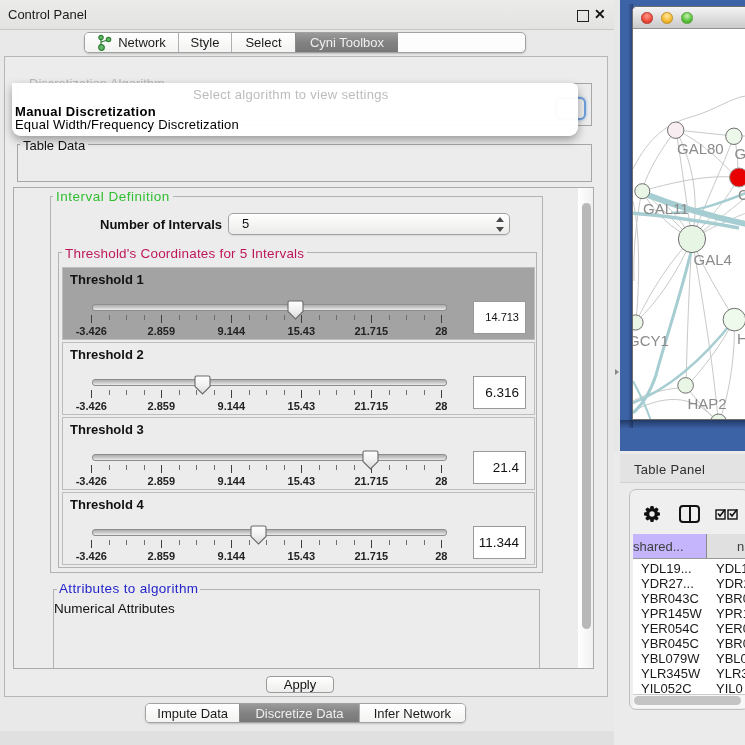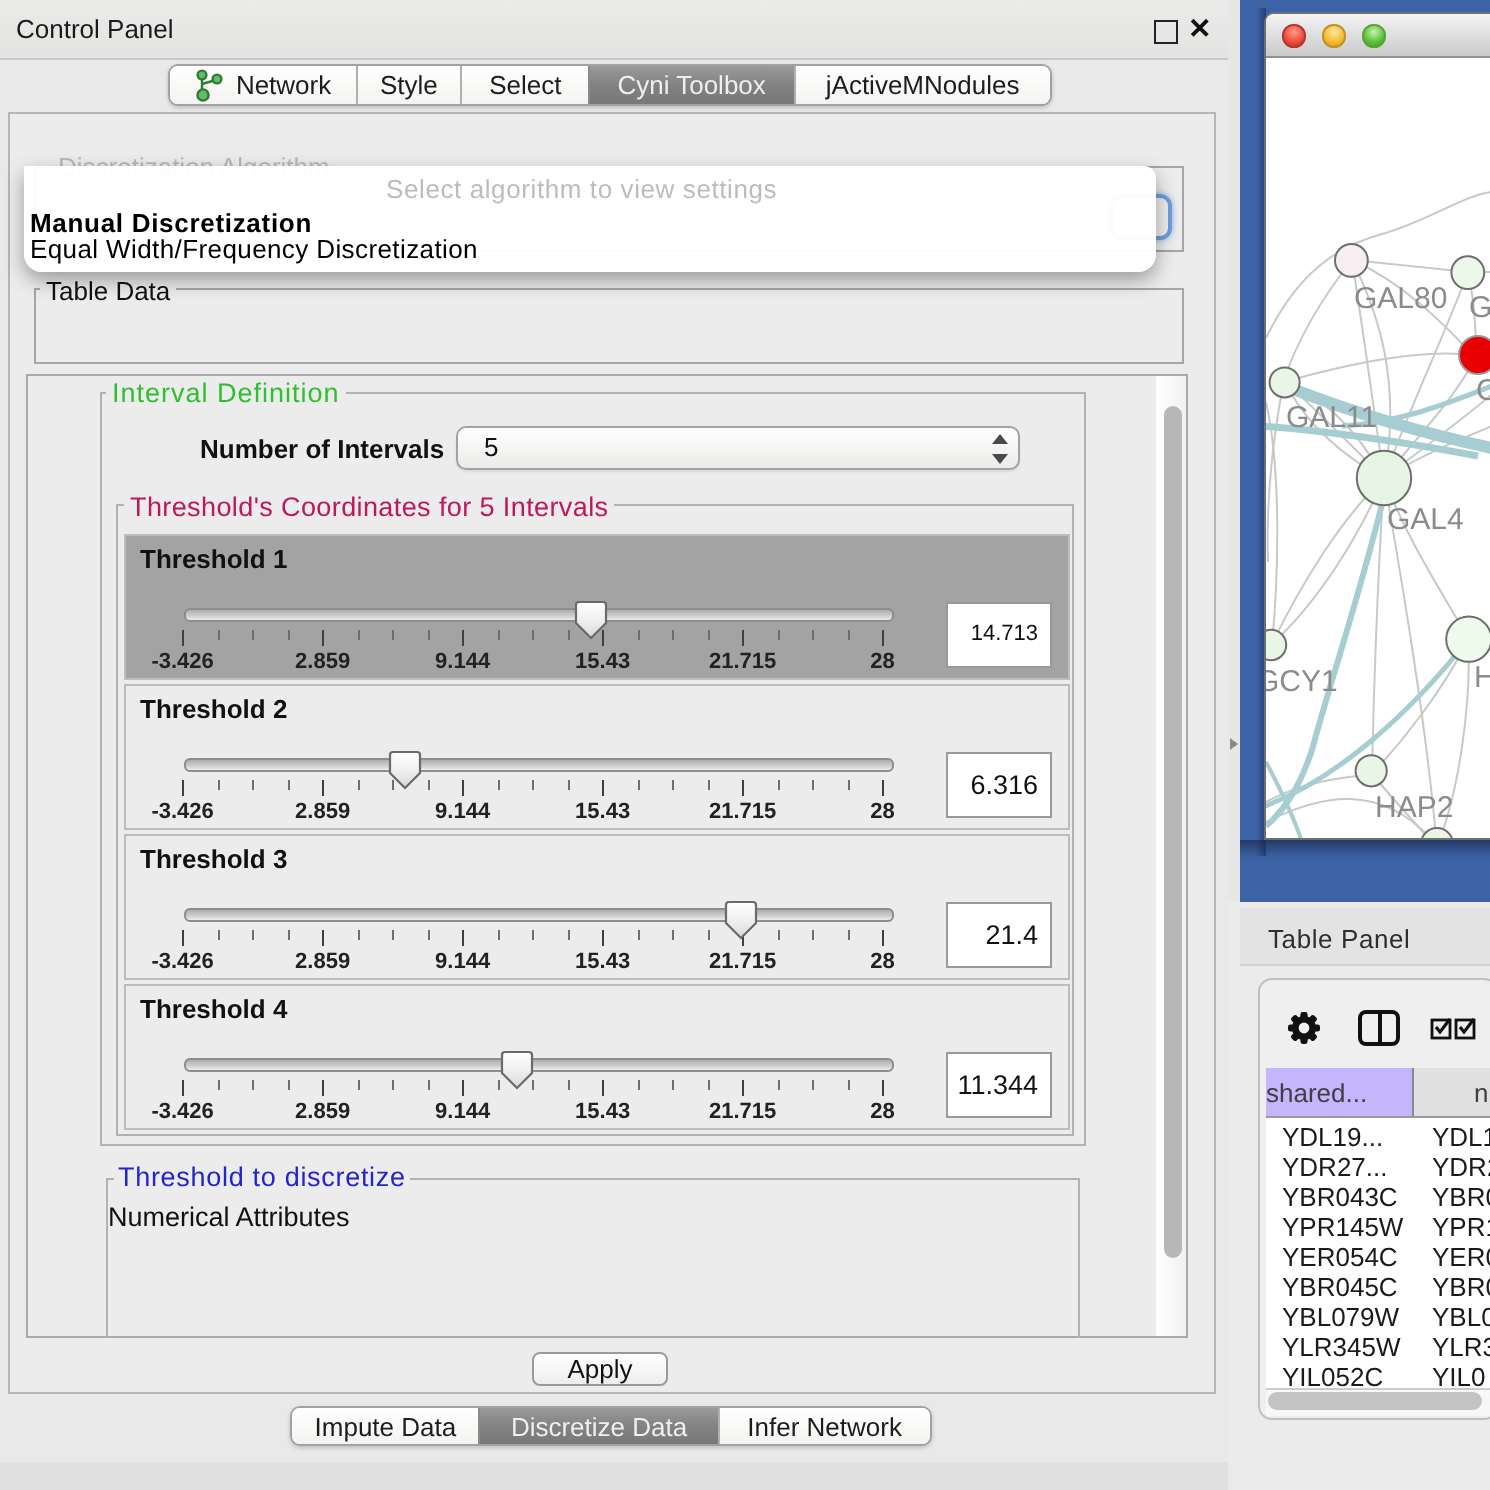--- a/index.html
+++ b/index.html
@@ -17,21 +17,20 @@
               <line x1="4" y1="4" x2="4" y2="13"></line>
               <line x1="4" y1="8" x2="11" y2="6"></line>
               <circle cx="4" cy="3.5" r="2.2"></circle>
               <circle cx="11.5" cy="5.5" r="2.2"></circle>
               <circle cx="4.5" cy="13.5" r="2.8"></circle>
             </g>
           </svg>Network</div>
         <div style="width:53px;height:100%;border-left:1px solid #b0b0b0;box-sizing:border-box;background:linear-gradient(#ffffff,#f3f3f1);color:#1c1c1c;font-size:13px;display:flex;align-items:center;justify-content:center;white-space:nowrap">Style</div>
         <div style="width:64px;height:100%;border-left:1px solid #b0b0b0;box-sizing:border-box;background:linear-gradient(#ffffff,#f3f3f1);color:#1c1c1c;font-size:13px;display:flex;align-items:center;justify-content:center;white-space:nowrap">Select</div>
         <div style="width:103px;height:100%;border-left:1px solid #8a8a8a;box-sizing:border-box;background:linear-gradient(#9a9a9a,#828282 50%,#787878);color:#efefef;font-size:13px;display:flex;align-items:center;justify-content:center;white-space:nowrap">Cyni Toolbox</div>
-        <div style="width:129px;height:100%;border-left:1px solid #b0b0b0;box-sizing:border-box;background:linear-gradient(#ffffff,#f3f3f1);color:#1c1c1c;font-size:13px;display:flex;align-items:center;justify-content:center;white-space:nowrap">jActiveMNodules</div>
       </div>
       <div class="abs" style="left:4px;top:56px;width:604px;height:641px;border:1px solid #b6b6b6;background:#ececec;box-sizing:border-box"></div>
       <div class="abs" style="left:17px;top:83px;width:575px;height:43px;border:1px solid #a6a6a6;box-sizing:border-box"></div>
       <div class="abs" style="left:26px;top:76px;font-size:13px;color:#b8b8b8;background:#ececec;padding:0 3px">Discretization Algorithm</div>
       <div class="abs" style="left:555px;top:97px;width:31px;height:23px;border-radius:6px;background:#ededed;border:2.5px solid #6f9ed9;box-shadow:0 0 3px #86b2e4;box-sizing:border-box"></div>
       <div class="abs" style="left:17px;top:144px;width:575px;height:38px;border:1px solid #a6a6a6;box-sizing:border-box"></div>
       <div class="abs" style="left:20px;top:138px;font-size:13px;color:#111;background:#ececec;padding:0 3px">Table Data</div>
       <div class="abs" style="left:13px;top:187px;width:581px;height:482px;border:1px solid #aaa;background:#ececec;box-sizing:border-box;overflow:hidden">
         <div class="abs" style="left:564px;top:0;width:16px;height:481px;background:linear-gradient(to right,#ffffff,#f0f0f0)"></div>
         <div class="abs" style="left:568px;top:15px;width:9px;height:426px;background:#b8b8b8;border-radius:5px"></div>
@@ -208,21 +207,21 @@
             <linearGradient id="thg4" x1="0" y1="0" x2="0" y2="1">
               <stop offset="0" stop-color="#ffffff"></stop>
               <stop offset="0.5" stop-color="#f0f0f0"></stop>
               <stop offset="1" stop-color="#d8d8d8"></stop>
             </linearGradient>
           </defs>
         </svg>
         <div style="position:absolute;left:410px;top:33px;width:53px;height:33px;background:#fff;border:1px solid #999;box-sizing:border-box;font-size:13.5px;color:#111;text-align:right;line-height:31px;padding-right:6px">11.344</div>
       </div>
       <div class="abs" style="left:53px;top:589px;width:487px;height:80px;border:1px solid #b2b2b2;border-bottom:none;box-sizing:border-box"></div>
-      <div class="abs" style="left:57px;top:581px;font-size:13.5px;letter-spacing:0.35px;color:#2424cc;background:#ececec;padding:0 2px">Threshold to discretize</div>
+      <div class="abs" style="left:57px;top:581px;font-size:13.5px;letter-spacing:0.35px;color:#2424cc;background:#ececec;padding:0 2px">Attributes to algorithm</div>
       <div class="abs" style="left:54px;top:601px;font-size:13.5px;font-weight:normal;color:#111">Numerical Attributes</div>
       <div class="abs" style="left:266px;top:676px;width:68px;height:17px;background:linear-gradient(#ffffff,#ededeb);border:1px solid #9a9a9a;border-radius:4px;box-sizing:border-box;text-align:center;font-size:13px;color:#111;line-height:15px">Apply</div>
       <div style="position:absolute;left:145px;top:703px;width:321px;height:20px;border:1px solid #a2a2a2;border-radius:5px;box-sizing:border-box;overflow:hidden;background:#fdfdfd;box-shadow:0 1px 2px rgba(0,0,0,0.18);display:flex">
         <div style="width:94px;height:100%;box-sizing:border-box;background:linear-gradient(#ffffff,#f3f3f1);color:#1c1c1c;font-size:13px;display:flex;align-items:center;justify-content:center;white-space:nowrap">Impute Data</div>
         <div style="width:120px;height:100%;border-left:1px solid #8a8a8a;box-sizing:border-box;background:linear-gradient(#9a9a9a,#828282 50%,#787878);color:#efefef;font-size:13px;display:flex;align-items:center;justify-content:center;white-space:nowrap">Discretize Data</div>
         <div style="width:107px;height:100%;border-left:1px solid #b0b0b0;box-sizing:border-box;background:linear-gradient(#ffffff,#f3f3f1);color:#1c1c1c;font-size:13px;display:flex;align-items:center;justify-content:center;white-space:nowrap">Infer Network</div>
       </div>
     </div>
     <div class="abs" style="left:0;top:731px;width:745px;height:14px;background:#e0e0e0"></div>
     <div class="abs" style="left:12px;top:83px;width:566px;height:53px;background:rgba(255,255,255,0.97);border-radius:1px 6px 9px 9px;box-shadow:0 4px 10px rgba(0,0,0,0.35);">

